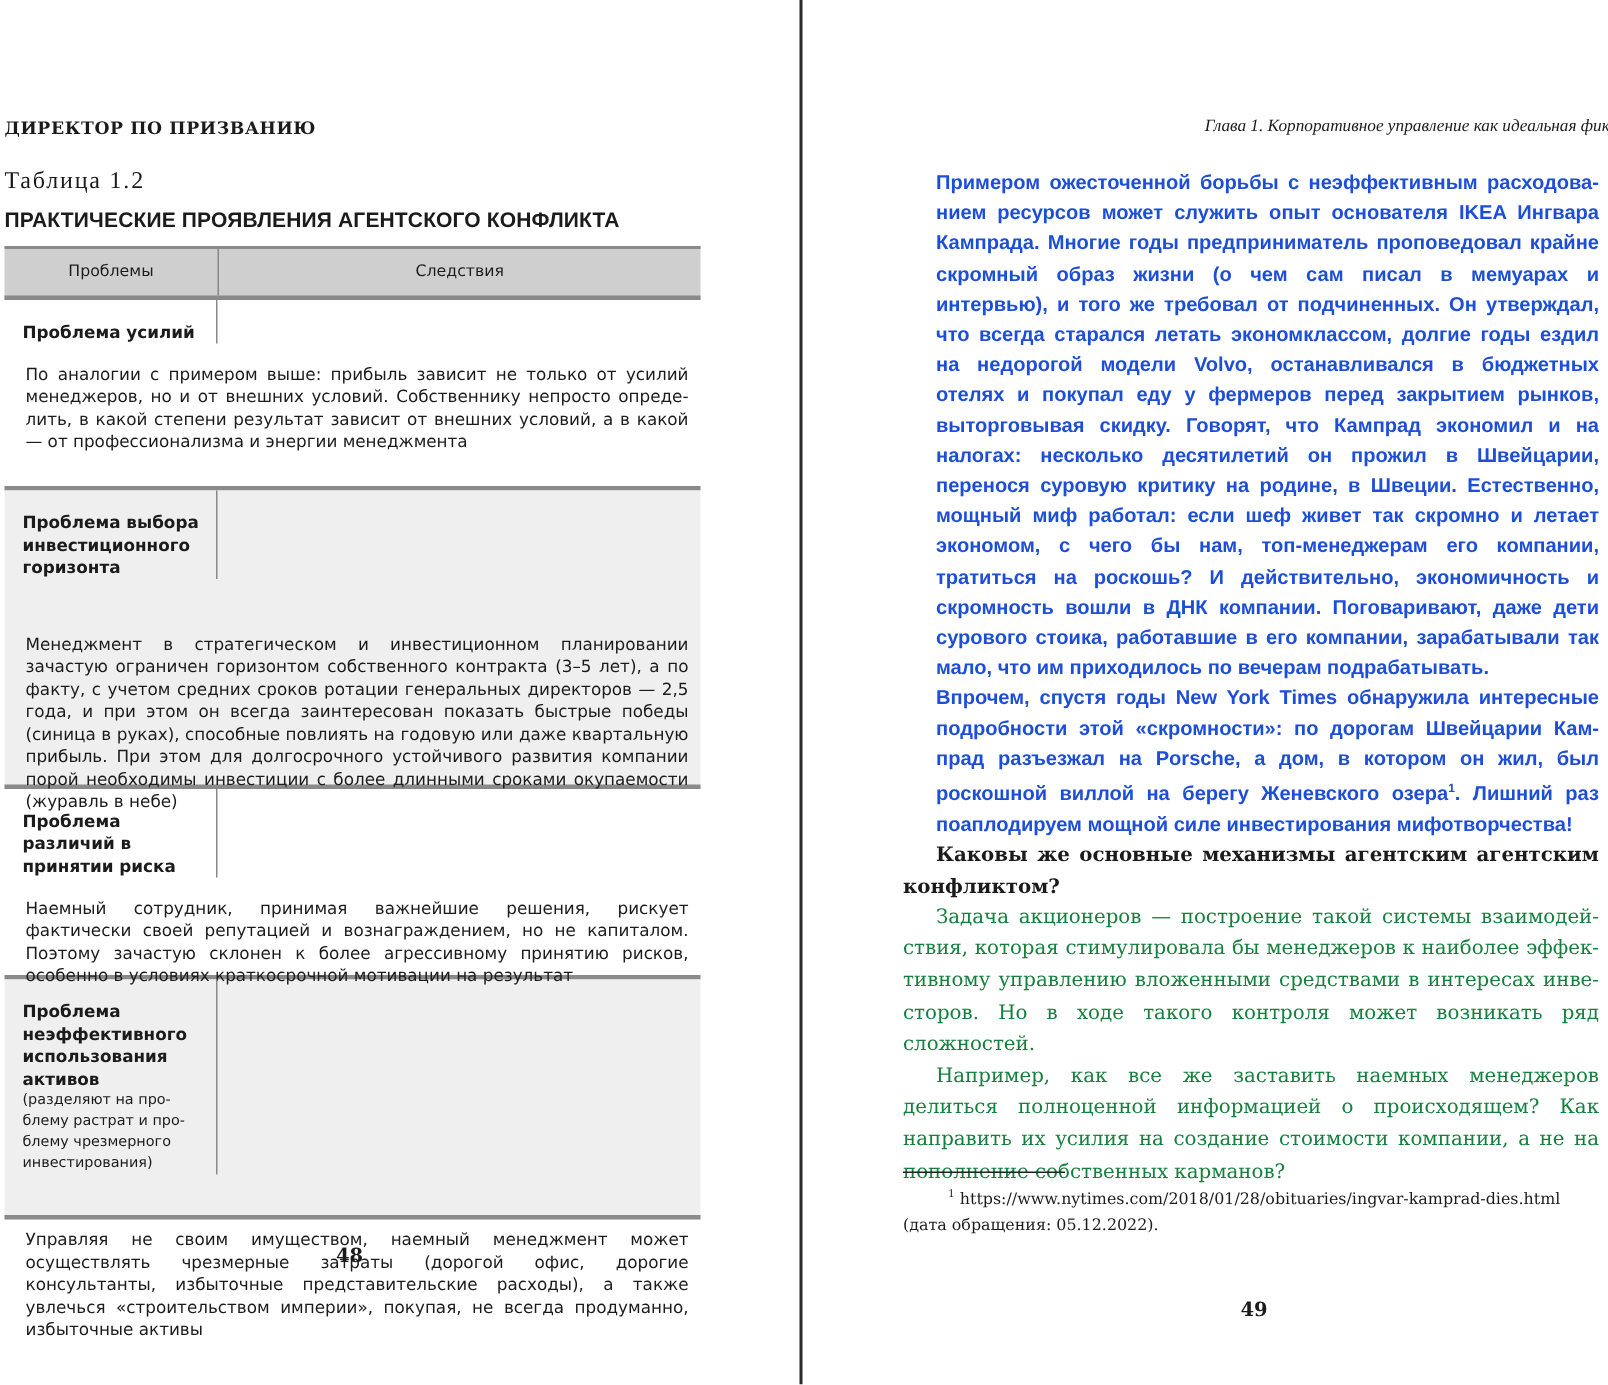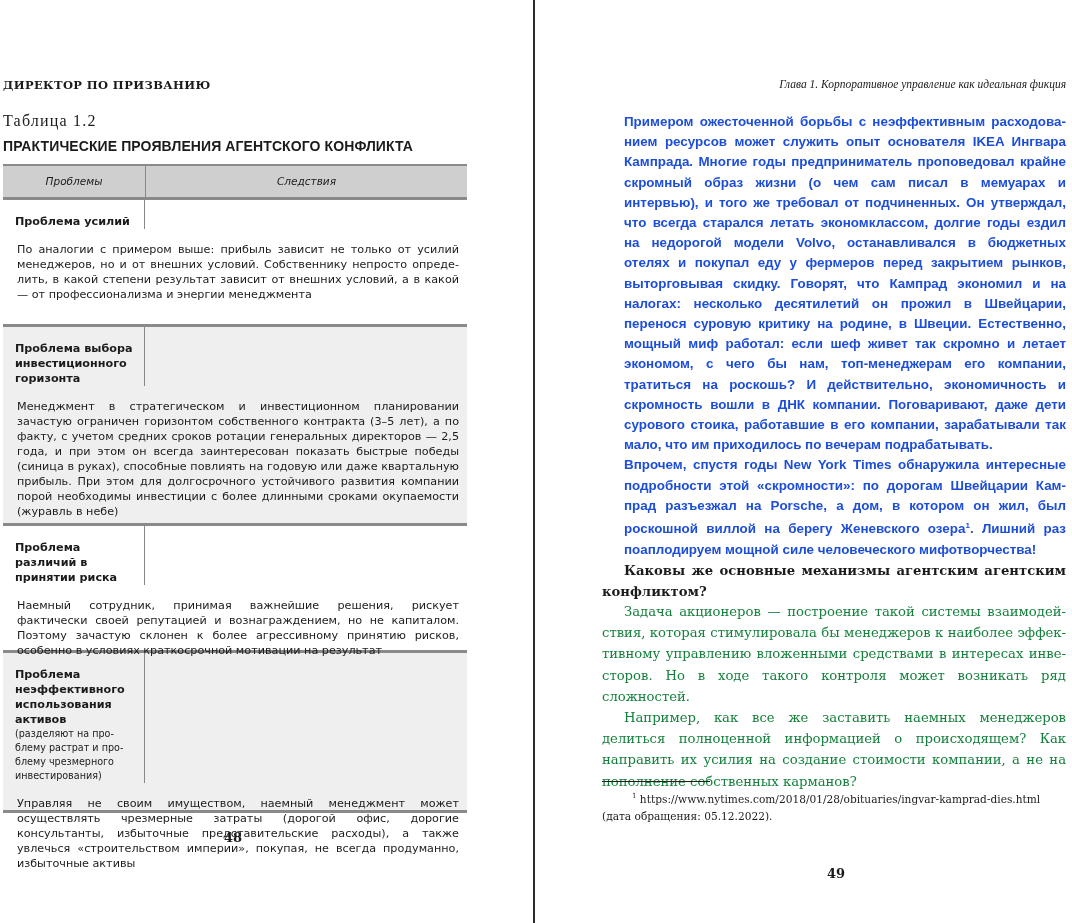--- a/index.html
+++ b/index.html
@@ -1,20 +1,20 @@
 <!DOCTYPE html>
 <html><head>
 <meta charset="utf-8">
 <style>
   html, body { margin: 0; padding: 0; }
   body {
     width: 1072px; height: 923px; background: #ffffff; position: relative; overflow: hidden;
     color: #1b1b1b;
   }
-  .page { position: absolute; top: 0; height: 923px; }
+  .page { position: absolute; top: 0; height: 923px; padding-left: 24px; }
   .page-left { left: 0; width: 533px; }
   .page-right { left: 536px; width: 536px; }
   .gutter { position: absolute; left: 533px; top: 0; width: 2px; height: 923px; background: #2a2a2a; }
 
   .running-head-left {
     position: absolute; left: 3px; top: 78px;
     font-family: "DejaVu Serif", serif; font-weight: bold; font-size: 11.5px; letter-spacing: 0.4px;
   }
   .table-caption {
     position: absolute; left: 3px; top: 112px;
@@ -25,26 +25,25 @@
     font-family: "Liberation Sans", sans-serif; font-size: 14px; font-weight: bold; letter-spacing: 0.1px;
   }
   .tbl {
     position: absolute; left: 3px; top: 164px; width: 464px;
     font-family: "DejaVu Sans", sans-serif;
   }
   .tbl-head {
     display: flex; height: 31px; background: #cfcfcf;
     border-top: 2px solid #8a8a8a; border-bottom: 3px solid #8a8a8a;
     font-size: 10.5px;
-    font-style: italic;
   }
   .tbl-head .c1 { width: 142px; text-align: center; line-height: 31px; border-right: 1px solid #888; }
   .tbl-head .c2 { flex: 1; text-align: center; line-height: 31px; }
   .tbl-row { display: flex; border-bottom: 3px solid #8a8a8a; flex-direction: column; }
-  .tbl-row.shaded { background: #efefef; }
+  .tbl-row.shaded { background: #efefef; gap: 23px; }
   .tbl-row .c1 {
     width: 142px; box-sizing: border-box; padding: 14px 6px 0 12px; border-right: 1px solid #888;
     font-size: 11.2px; font-weight: bold; line-height: 15px;
   }
   .tbl-row .c1 .sub { display: block; font-weight: normal; font-size: 9.6px; line-height: 14px; }
   .tbl-row .c2 {
     flex: 1; box-sizing: border-box; padding: 13px 8px 0 14px;
     font-size: 11.2px; line-height: 15px; text-align: justify; hyphens: manual;
   }
   .page-num {
@@ -122,21 +121,21 @@
   <div class="page-num">48</div>
 </div>
 
 <div class="gutter"></div>
 
 <div class="page page-right">
   <div class="running-head-right">Глава 1. Корпоративное управление как идеальная фикция</div>
 
   <div class="sidebar-text">
     <p>Примером ожесточенной борьбы с неэффективным расходова­нием ресурсов может служить опыт основателя IKEA Ингвара Кампрада. Многие годы предприниматель проповедовал крайне скромный образ жизни (о чем сам писал в мемуарах и интервью), и того же требовал от подчиненных. Он утверждал, что всегда старался летать экономклассом, долгие годы ездил на недоро­гой модели Volvo, останавливался в бюджетных отелях и поку­пал еду у фермеров перед закрытием рынков, выторговывая скидку. Говорят, что Кампрад экономил и на налогах: несколько десятилетий он прожил в Швейцарии, перенося суровую критику на родине, в Швеции. Естественно, мощный миф работал: если шеф живет так скромно и летает экономом, с чего бы нам, топ-ме­неджерам его компании, тратиться на роскошь? И действительно, экономичность и скромность вошли в ДНК компании. Поговари­вают, даже дети сурового стоика, работавшие в его компании, зарабатывали так мало, что им приходилось по вечерам подра­батывать.</p>
-    <p><span>Впрочем, спустя годы New York Times обнаружила интересные подробности этой «скромности»: по дорогам Швейцарии Кам­прад разъезжал на Porsche, а дом, в котором он жил, был роскош­ной виллой на берегу Женевского озера</span><sup>1</sup><span>. Лишний раз поаплоди­руем мощной силе человеческого мифотворчества!</span></p>
+    <p><span>Впрочем, спустя годы New York Times обнаружила интересные подробности этой «скромности»: по дорогам Швейцарии Кам­прад разъезжал на Porsche, а дом, в котором он жил, был роскош­ной виллой на берегу Женевского озера</span><sup>1</sup><span>. Лишний раз поаплоди­руем мощной силе инвестирования мифотворчества!</span></p>
   </div>
 
   <div class="section-heading">Каковы же основные механизмы агентским агентским кон­фликтом?</div>
 
   <div class="body-text" style="top:601px">
     <p>Задача акционеров — построение такой системы взаимодей­ствия, которая стимулировала бы менеджеров к наиболее эффек­тивному управлению вложенными средствами в интересах инве­сторов. Но в ходе такого контроля может возникать ряд сложностей.</p>
     <p>Например, как все же заставить наемных менеджеров делиться полноценной информацией о происходящем? Как направить их уси­лия на создание стоимости компании, а не на пополнение собствен­ных карманов?</p>
   </div>
 
   <div class="footnote-rule"></div>

